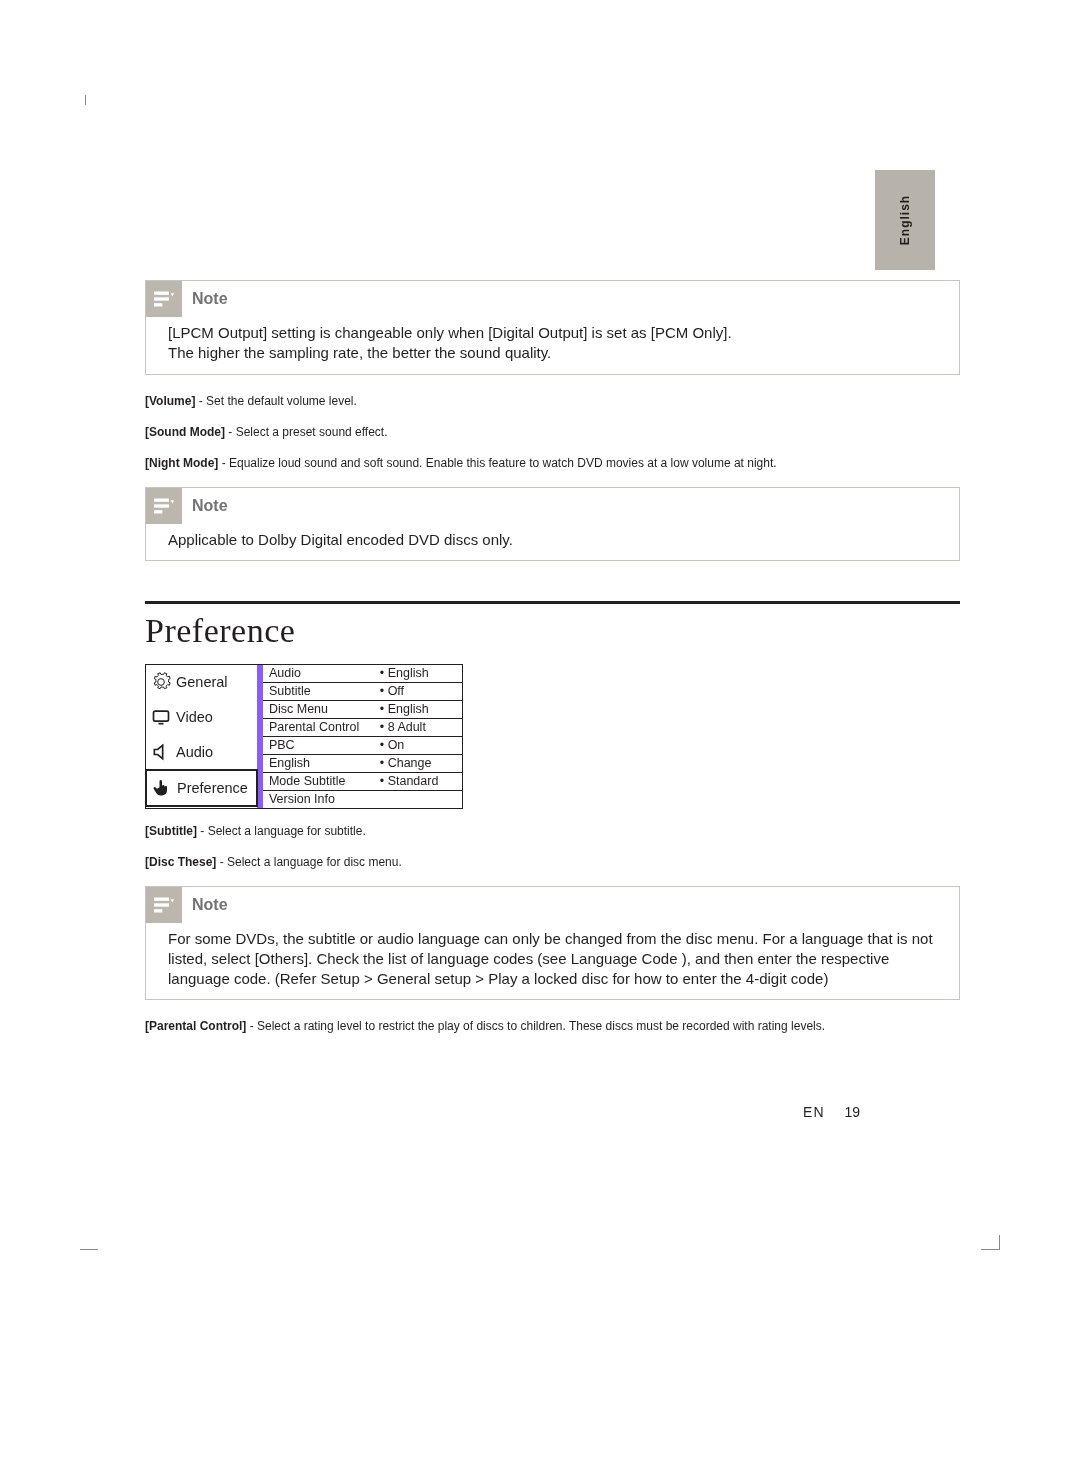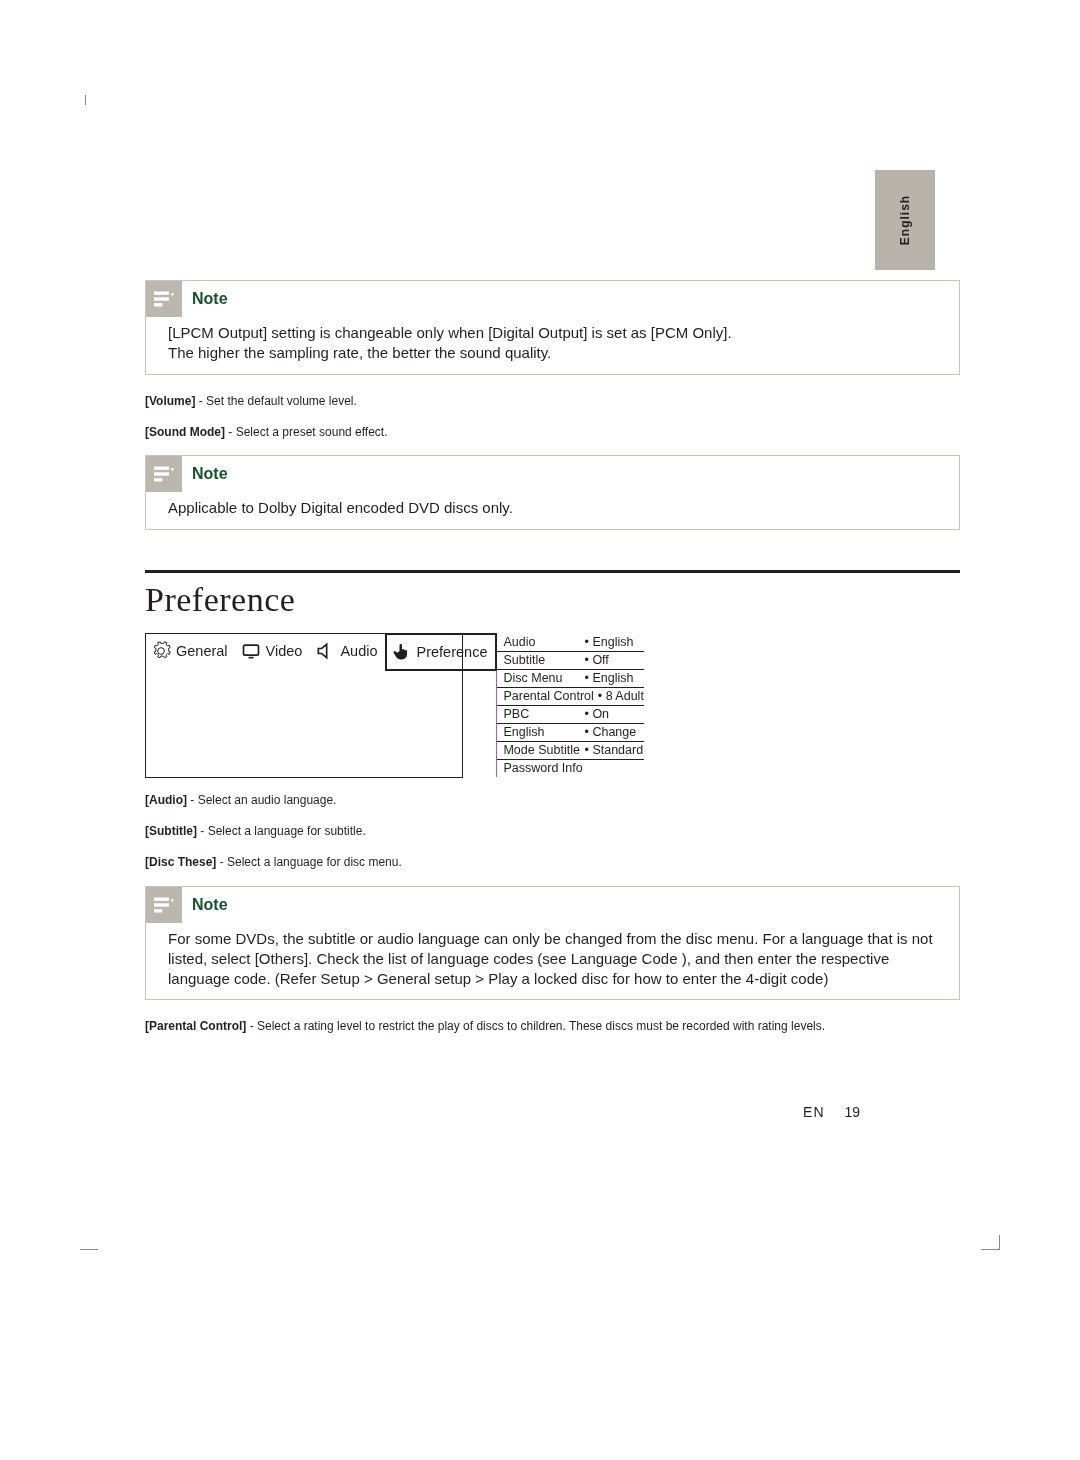--- a/index.html
+++ b/index.html
@@ -4,28 +4,28 @@
 <style>
   html,body{margin:0;padding:0;background:#fff;font-family:Arial,Helvetica,sans-serif;color:#231f20}
   .page{width:1080px;height:1460px;position:relative;margin:0 auto;box-sizing:border-box}
   .lang-tab{position:absolute;right:145px;top:170px;width:60px;height:100px;background:#b8b3aa;display:flex;align-items:center;justify-content:center}
   .lang-tab span{transform:rotate(-90deg);font-size:12px;font-weight:bold;letter-spacing:1px;color:#231f20;white-space:nowrap}
   .content{position:absolute;left:145px;right:120px;top:280px}
   .note-box{border:1px solid #c8c5bf;margin-bottom:18px}
   .note-header{display:flex;align-items:center;height:36px}
   .note-icon{width:36px;height:36px;background:#bcb7ae;display:flex;align-items:center;justify-content:center}
   .note-icon svg{width:20px;height:16px;fill:#fff}
-  .note-title{margin-left:10px;color:#14532d;font-size:16px;font-weight:bold}
+  .note-title{margin-left:10px;color:#737373;font-size:16px;font-weight:bold}
   .note-body{padding:6px 22px 10px 22px;font-size:15px;line-height:1.35}
   .para{font-size:12px;line-height:1.45;margin:14px 0}
   .para .label{font-weight:bold}
   .sep{border:none;border-top:3px solid #231f20;margin:40px 0 8px 0}
   h2{font-family:"Times New Roman",Times,serif;font-size:34px;font-weight:normal;margin:6px 0 14px 0;letter-spacing:0.5px}
   .menu{display:flex;border:1px solid #231f20;width:316px}
-  .menu-left{display:flex;flex-direction:row;border-right:1px solid #8b5cf6}
+  .menu-left{display:flex;flex-direction:column;border-right:6px solid #8b5cf6}
   .menu-item{display:flex;align-items:center;height:34px;padding:0 8px 0 4px;gap:4px;border-bottom:1px solid #fff}
   .menu-item:last-child{border-bottom:none}
   .menu-item.active{border:2px solid #231f20;margin:-1px}
   .menu-item .micon{width:22px;height:22px;display:flex;align-items:center;justify-content:center}
   .menu-item .micon svg{width:20px;height:20px;fill:#231f20}
   .menu-item .mlabel{font-size:14.5px}
   .menu-right{flex:1;display:flex;flex-direction:column}
   .menu-row{display:flex;border-bottom:1px solid #231f20;height:17px;align-items:center}
   .menu-row:last-child{border-bottom:none}
   .menu-row .k{flex:1.3;padding-left:6px;font-size:12.5px;white-space:nowrap}
@@ -65,20 +65,23 @@
         <div>The higher the sampling rate, the better the sound quality.</div>
       </div>
     </div>
 
     <p class="para">
       <span class="label">[Volume]</span><span> - Set the default volume level.</span>
     </p>
     <p class="para">
       <span class="label">[Sound Mode]</span><span> - Select a preset sound effect.</span>
     </p>
+    <p class="para">
+      <span class="label">[Night Mode]</span><span> - Equalize loud sound and soft sound. Enable this feature to watch DVD movies at a low volume at night.</span>
+    </p>
 
     <div class="note-box">
       <div class="note-header">
         <div class="note-icon">
           <svg viewBox="0 0 24 18">
               <rect x="0" y="0" width="18" height="4"></rect>
               <rect x="0" y="7" width="18" height="4"></rect>
               <rect x="0" y="14" width="10" height="4"></rect>
               <polygon points="20,2 24,2 22,6"></polygon>
             </svg>
@@ -152,29 +155,26 @@
           </div>
         <div class="menu-row">
             <span class="k">English</span>
             <span class="v">• Change</span>
           </div>
         <div class="menu-row">
             <span class="k">Mode Subtitle</span>
             <span class="v">• Standard</span>
           </div>
         <div class="menu-row">
-            <span class="k">Password Info</span>
+            <span class="k">Version Info</span>
             <span class="v"></span>
           </div>
       </div>
     </div>
 
-    <p class="para">
-      <span class="label">[Audio]</span><span> - Select an audio language.</span>
-    </p>
     <p class="para">
       <span class="label">[Subtitle]</span><span> - Select a language for subtitle.</span>
     </p>
     <p class="para">
       <span class="label">[Disc These]</span><span> - Select a language for disc menu.</span>
     </p>
 
     <div class="note-box">
       <div class="note-header">
         <div class="note-icon">

